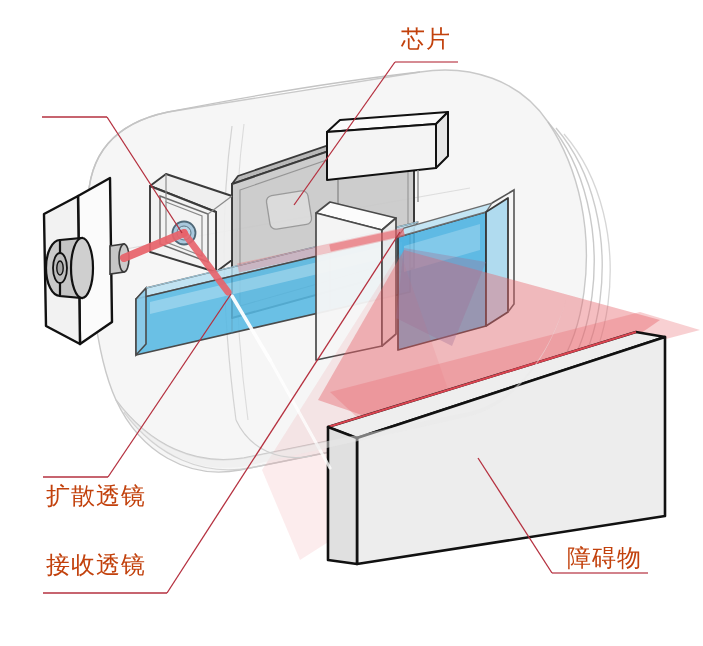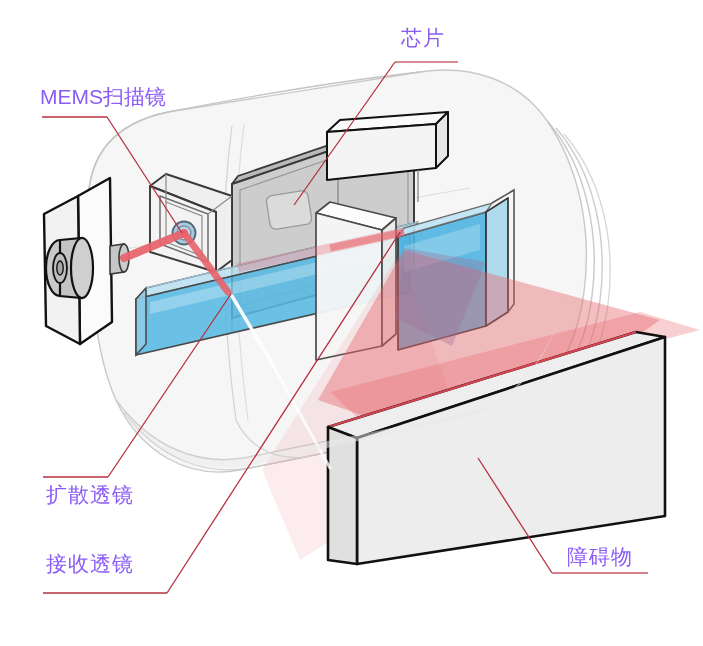--- a/index.html
+++ b/index.html
@@ -3,22 +3,22 @@
 <meta charset="utf-8">
 <style>
   html,body{margin:0;padding:0;background:#ffffff;}
   body{
     width:703px;height:646px;position:relative;overflow:hidden;
     font-family:"Liberation Sans","DejaVu Sans",sans-serif;
   }
   #stage{position:absolute;inset:0;width:703px;height:646px;}
   svg#scene{position:absolute;left:0;top:0;width:703px;height:646px;display:block;}
   .lbl{
-    position:absolute;white-space:nowrap;color:#8b5cf6;
-    font-size:21px;line-height:1;letter-spacing:1px;
+    position:absolute;white-space:nowrap;color:#c2410c;
+    font-size:24px;line-height:1;letter-spacing:1px;
     font-family:"Liberation Sans","DejaVu Sans",sans-serif;
   }
   .lbl-latin{letter-spacing:0px;}
 </style>
 </head>
 <body>
 
 <div id="stage">
 
   <svg id="scene" viewBox="0 0 703 646">
@@ -199,21 +199,20 @@
         <line x1="43" y1="593" x2="167" y2="593"></line>
         <line x1="167" y1="593" x2="400" y2="232"></line>
 
         <line x1="552" y1="573" x2="648" y2="573" opacity="0.8"></line>
         <line x1="552" y1="573" x2="478" y2="458"></line>
       </g>
 
     </g>
   </svg>
 
-  <div class="lbl lbl-latin" style="left:40px;top:86px;">MEMS扫描镜</div>
 
   <div class="lbl" style="left:401px;top:27px;">芯片</div>
 
   <div class="lbl" style="left:46px;top:553px;">接收透镜</div>
 
   <div class="lbl" style="left:46px;top:484px;">扩散透镜</div>
 
   <div class="lbl" style="left:567px;top:546px;text-align:center;">障碍物</div>
 
 </div>

